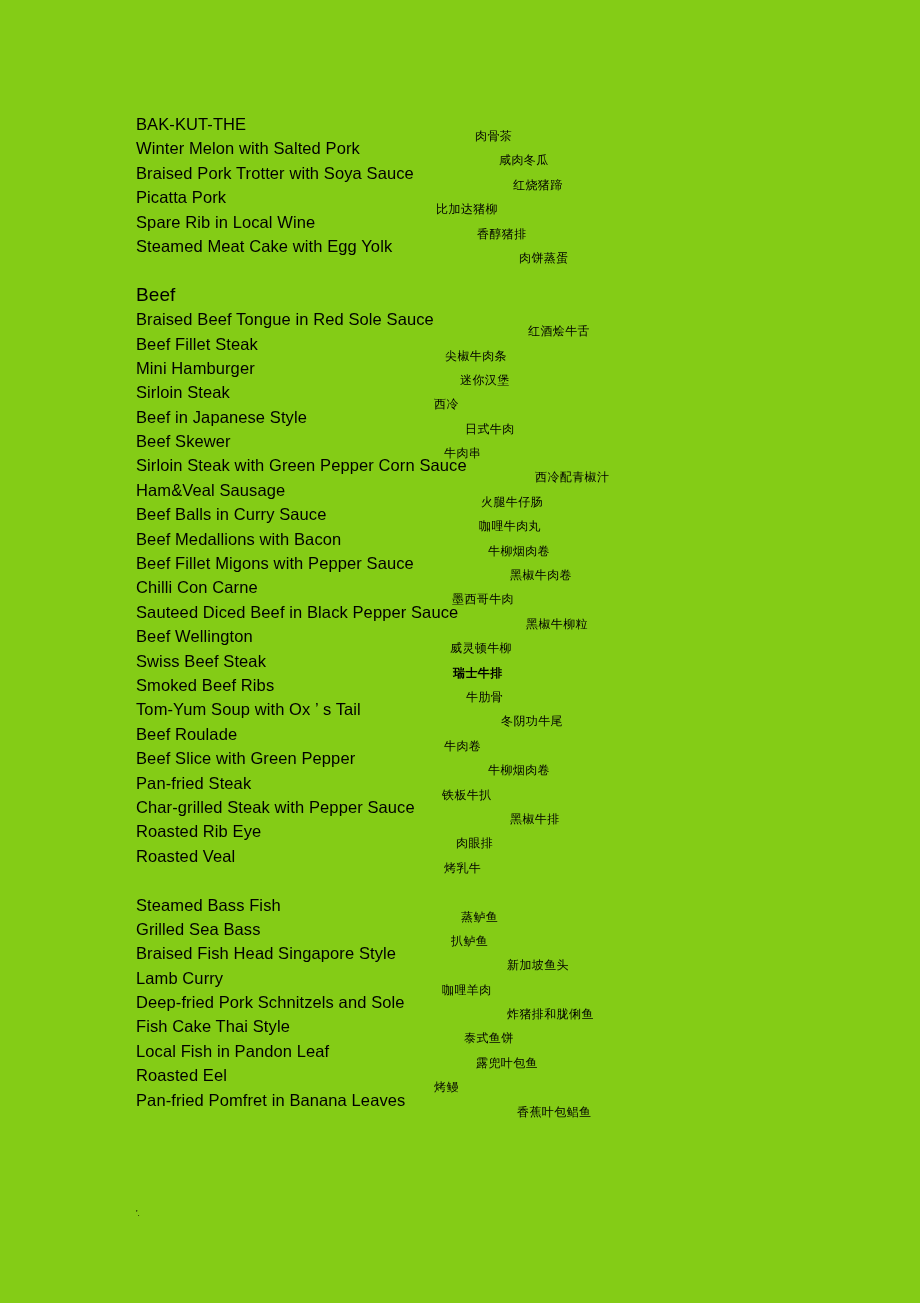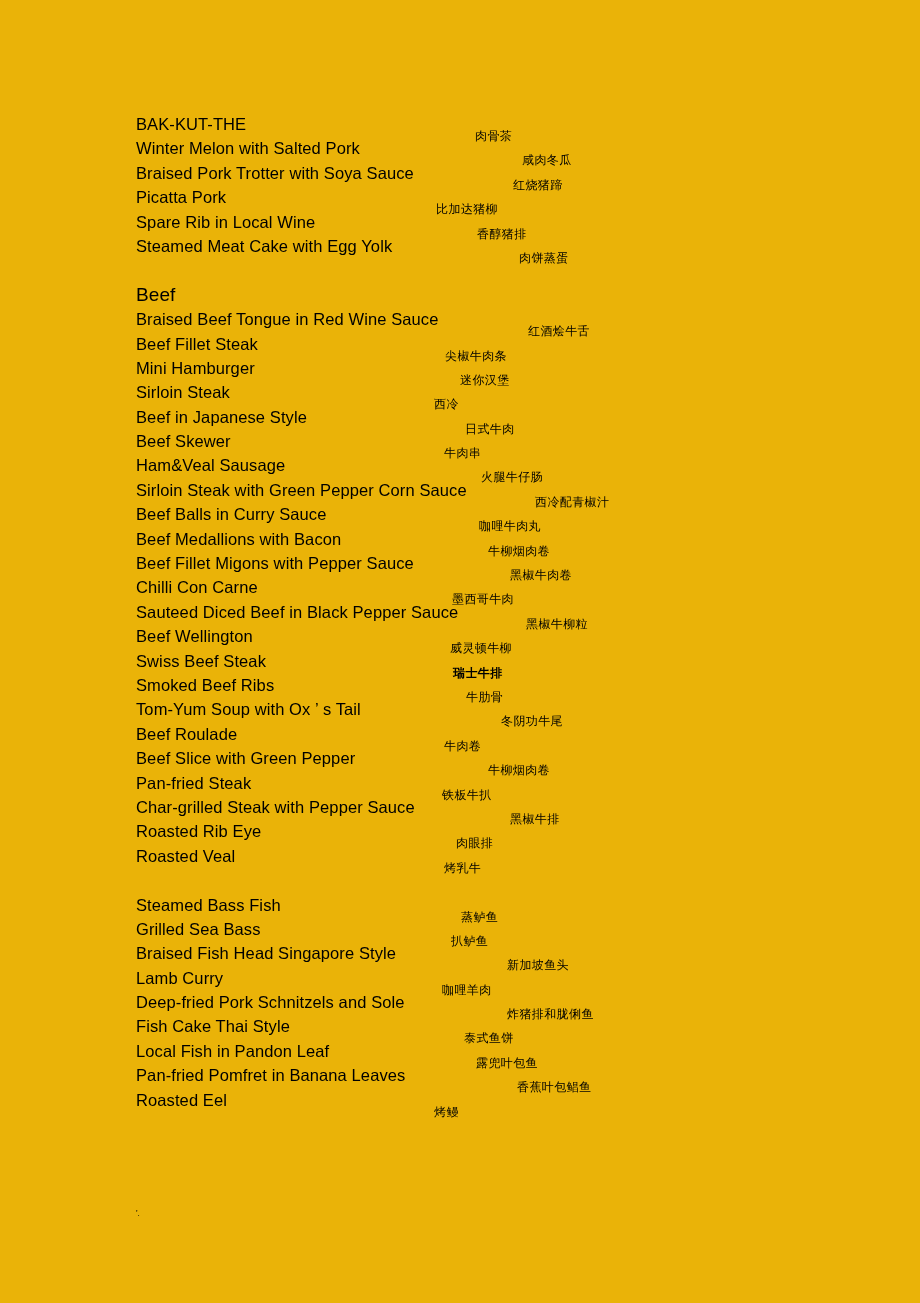--- a/index.html
+++ b/index.html
@@ -15,21 +15,21 @@
     font-family: "Liberation Sans", sans-serif;
     color: #000000;
     overflow: hidden;
   }
   .page {
     position: absolute;
     left: 0;
     top: 0;
     width: 920px;
     height: 1303px;
-    background: #eab308;
+    background: #84cc16;
   }
   .content {
     position: absolute;
     left: 136px;
     top: 112px;
     width: 700px;
   }
   .line {
     position: relative;
     height: 24.4px;
@@ -64,35 +64,35 @@
     color: #000000;
     line-height: 9px;
   }
 </style>
 </head>
 <body>
 
 <div class="page">
   <div class="content" id="menu-content">
       <div class="line"><span class="en">BAK-KUT-THE</span><span class="zh" style="left: 339px;">肉骨茶</span></div>
-      <div class="line"><span class="en">Winter Melon with Salted Pork</span><span class="zh" style="left: 363px; margin-left: 23px;">咸肉冬瓜</span></div>
+      <div class="line"><span class="en">Winter Melon with Salted Pork</span><span class="zh" style="left: 363px;">咸肉冬瓜</span></div>
       <div class="line"><span class="en">Braised Pork Trotter with Soya Sauce</span><span class="zh" style="left: 377px;">红烧猪蹄</span></div>
       <div class="line"><span class="en">Picatta Pork</span><span class="zh" style="left: 300px;">比加达猪柳</span></div>
       <div class="line"><span class="en">Spare Rib in Local Wine</span><span class="zh" style="left: 341px;">香醇猪排</span></div>
       <div class="line"><span class="en">Steamed Meat Cake with Egg Yolk</span><span class="zh" style="left: 383px;">肉饼蒸蛋</span></div>
       <div class="blank"></div>
       <div class="line section"><span class="en">Beef</span></div>
-      <div class="line"><span class="en">Braised Beef Tongue in Red Wine Sauce</span><span class="zh" style="left: 392px;">红酒烩牛舌</span></div>
+      <div class="line"><span class="en">Braised Beef Tongue in Red Sole Sauce</span><span class="zh" style="left: 392px;">红酒烩牛舌</span></div>
       <div class="line"><span class="en">Beef Fillet Steak</span><span class="zh" style="left: 309px;">尖椒牛肉条</span></div>
       <div class="line"><span class="en">Mini Hamburger</span><span class="zh" style="left: 324px;">迷你汉堡</span></div>
       <div class="line"><span class="en">Sirloin Steak</span><span class="zh" style="left: 298px;">西冷</span></div>
       <div class="line"><span class="en">Beef in Japanese Style</span><span class="zh" style="left: 329px;">日式牛肉</span></div>
       <div class="line"><span class="en">Beef Skewer</span><span class="zh" style="left: 308px;">牛肉串</span></div>
+      <div class="line"><span class="en">Sirloin Steak with Green Pepper Corn Sauce</span><span class="zh" style="left: 399px;">西冷配青椒汁</span></div>
       <div class="line"><span class="en">Ham&amp;Veal Sausage</span><span class="zh" style="left: 345px;">火腿牛仔肠</span></div>
-      <div class="line"><span class="en">Sirloin Steak with Green Pepper Corn Sauce</span><span class="zh" style="left: 399px;">西冷配青椒汁</span></div>
       <div class="line"><span class="en">Beef Balls in Curry Sauce</span><span class="zh" style="left: 343px;">咖哩牛肉丸</span></div>
       <div class="line"><span class="en">Beef Medallions with Bacon</span><span class="zh" style="left: 352px;">牛柳烟肉卷</span></div>
       <div class="line"><span class="en">Beef Fillet Migons with Pepper Sauce</span><span class="zh" style="left: 374px;">黑椒牛肉卷</span></div>
       <div class="line"><span class="en">Chilli Con Carne</span><span class="zh" style="left: 316px;">墨西哥牛肉</span></div>
       <div class="line"><span class="en">Sauteed Diced Beef in Black Pepper Sauce</span><span class="zh" style="left: 390px;">黑椒牛柳粒</span></div>
       <div class="line"><span class="en">Beef Wellington</span><span class="zh" style="left: 314px;">威灵顿牛柳</span></div>
       <div class="line"><span class="en">Swiss Beef Steak</span><span class="zh" style="left: 317px; font-weight: bold;">瑞士牛排</span></div>
       <div class="line"><span class="en">Smoked Beef Ribs</span><span class="zh" style="left: 330px;">牛肋骨</span></div>
       <div class="line"><span class="en">Tom-Yum Soup with Ox ’ s Tail</span><span class="zh" style="left: 365px;">冬阴功牛尾</span></div>
       <div class="line"><span class="en">Beef Roulade</span><span class="zh" style="left: 308px; font-family: Liberation Serif, serif;">牛肉卷</span></div>
@@ -102,17 +102,17 @@
       <div class="line"><span class="en">Roasted Rib Eye</span><span class="zh" style="left: 320px;">肉眼排</span></div>
       <div class="line"><span class="en">Roasted Veal</span><span class="zh" style="left: 308px;">烤乳牛</span></div>
       <div class="blank"></div>
       <div class="line"><span class="en">Steamed Bass Fish</span><span class="zh" style="left: 325px;">蒸鲈鱼</span></div>
       <div class="line"><span class="en">Grilled Sea Bass</span><span class="zh" style="left: 315px;">扒鲈鱼</span></div>
       <div class="line"><span class="en">Braised Fish Head Singapore Style</span><span class="zh" style="left: 371px;">新加坡鱼头</span></div>
       <div class="line"><span class="en">Lamb Curry</span><span class="zh" style="left: 306px;">咖哩羊肉</span></div>
       <div class="line"><span class="en">Deep-fried Pork Schnitzels and Sole</span><span class="zh" style="left: 371px;">炸猪排和胧俐鱼</span></div>
       <div class="line"><span class="en">Fish Cake Thai Style</span><span class="zh" style="left: 328px;">泰式鱼饼</span></div>
       <div class="line"><span class="en">Local Fish in Pandon Leaf</span><span class="zh" style="left: 340px;">露兜叶包鱼</span></div>
+      <div class="line"><span class="en">Roasted Eel</span><span class="zh" style="left: 298px;">烤鳗</span></div>
       <div class="line"><span class="en">Pan-fried Pomfret in Banana Leaves</span><span class="zh" style="left: 381px;">香蕉叶包鲳鱼</span></div>
-      <div class="line"><span class="en">Roasted Eel</span><span class="zh" style="left: 298px;">烤鳗</span></div>
     </div>
   <div class="page-mark">'.</div>
 </div>
 
 </body></html>

